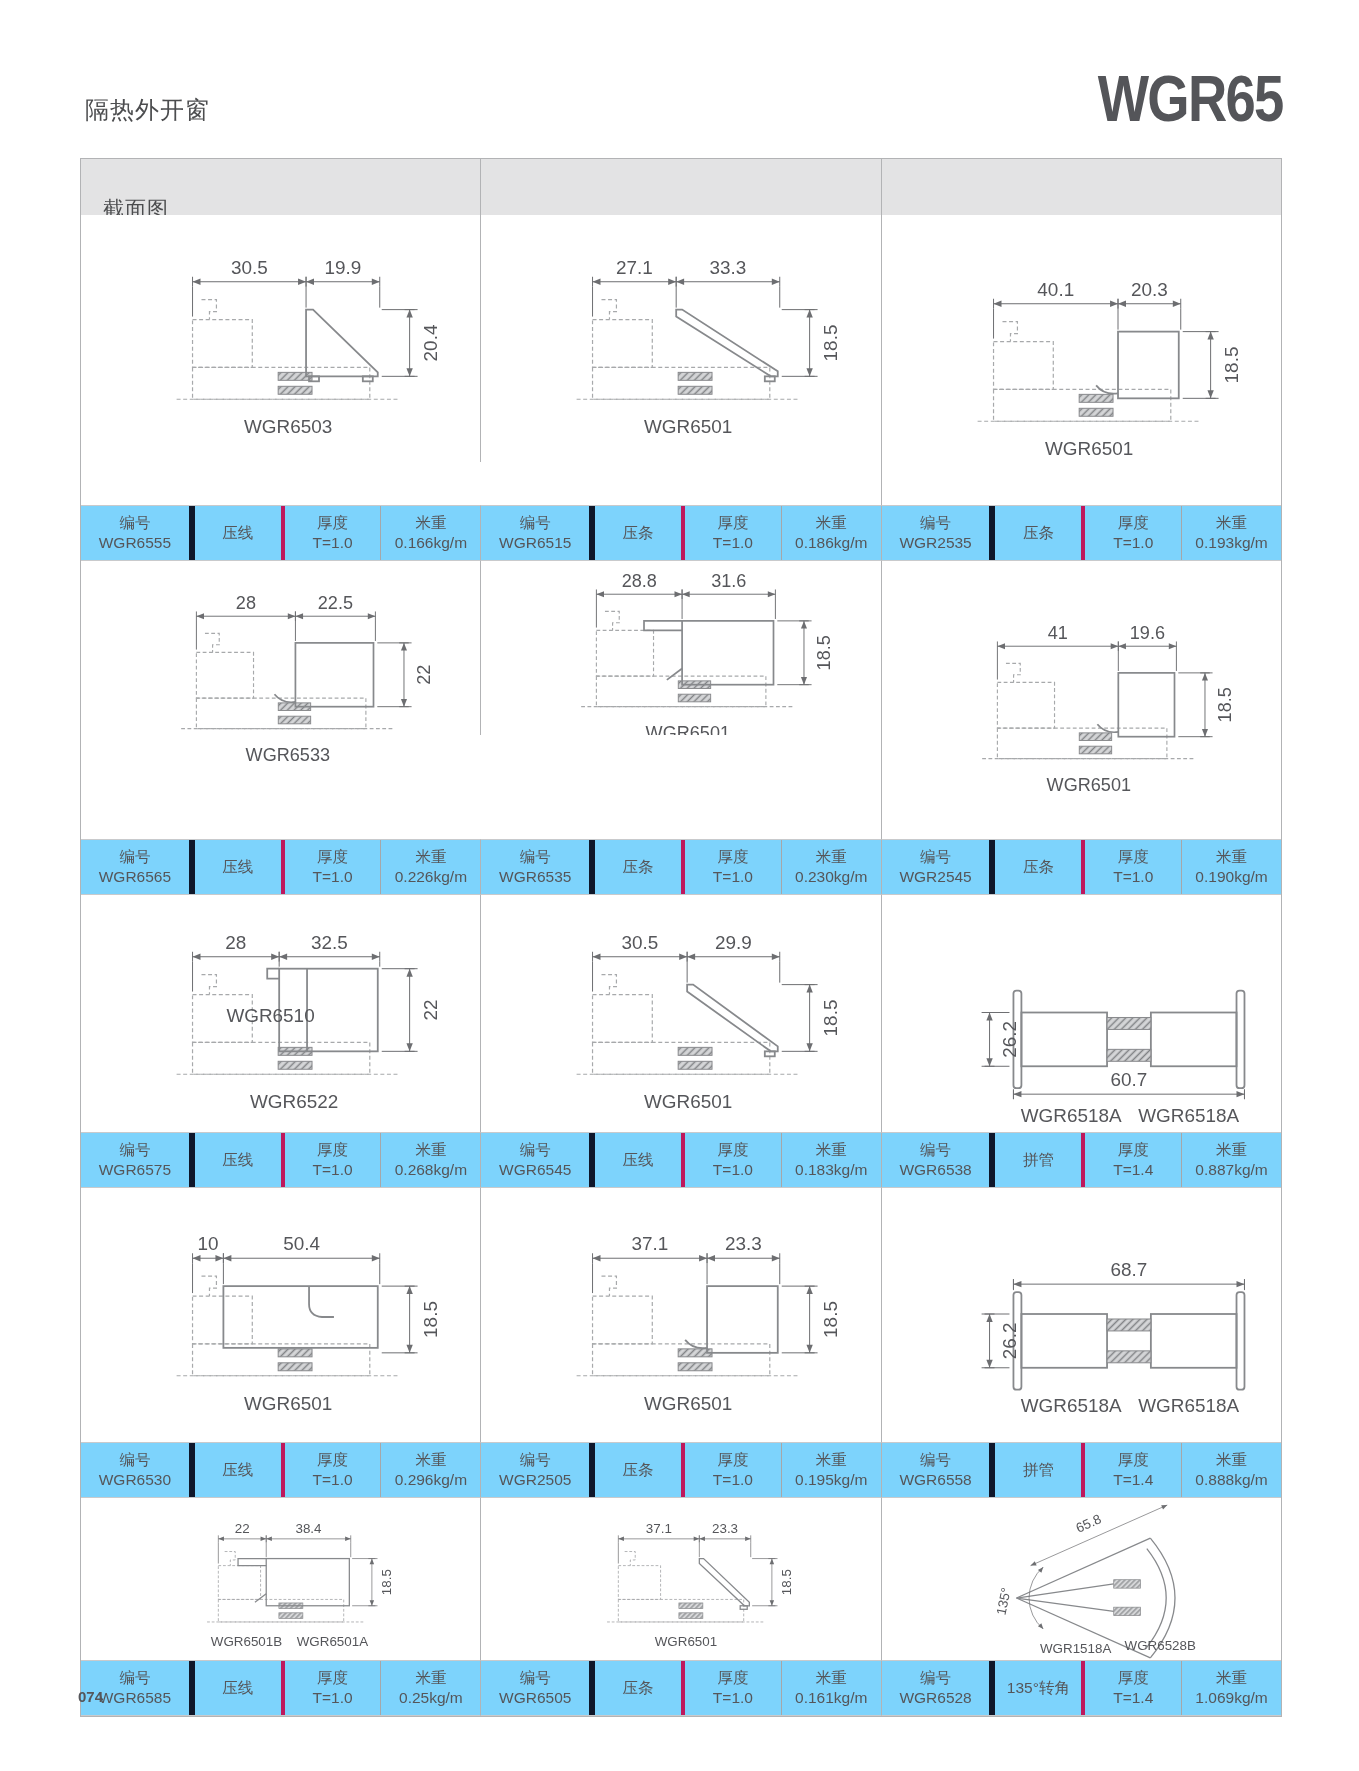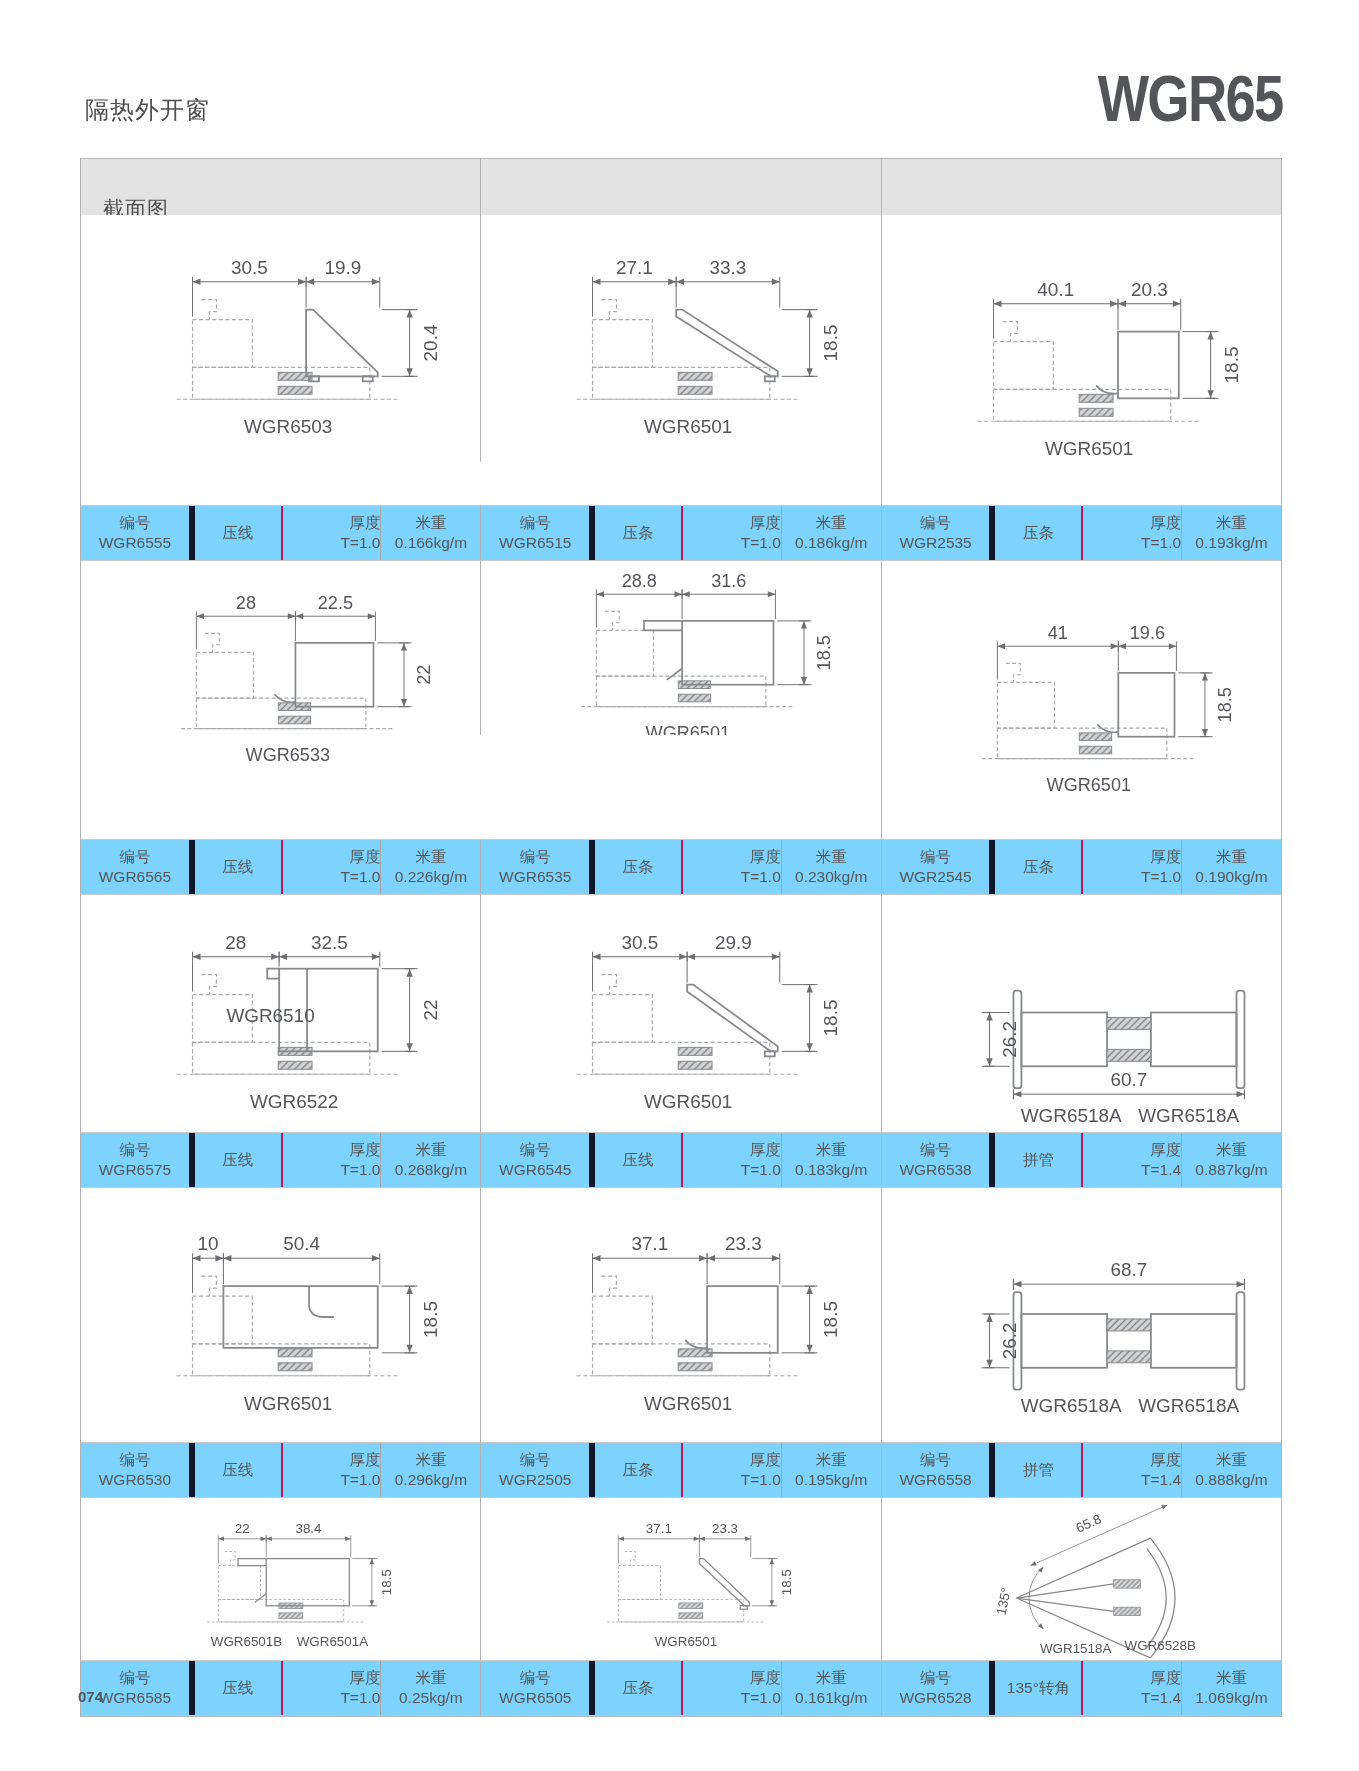--- a/index.html
+++ b/index.html
@@ -15,21 +15,21 @@
   .hcell{flex:1;height:56px;background:#e3e3e4;display:flex;align-items:center;box-sizing:border-box;}
   .hcell .txt{padding-left:22px;font-size:21px;color:#4b4c4e;letter-spacing:1px;margin-top:44px;}
   .dcell{flex:1;box-sizing:border-box;background:#fff;display:flex;align-items:center;justify-content:center;overflow:hidden;}
   .bl{border-left:1px solid #b2b3b5;}
   .strip{flex:1;display:flex;height:56px;background:#7dd3fc;box-sizing:border-box;
     border-top:1px solid #c9cacc;border-bottom:1px solid #c9cacc;}
   .sub{display:flex;flex-direction:column;justify-content:center;align-items:center;
     box-sizing:border-box;font-size:15.5px;line-height:1.32;color:#55565a;text-align:center;}
   .sub.s1{width:27%;}
   .sub.s2{width:23%;border-left:6px solid #0f172a;}
-  .sub.s3{width:25%;border-left:2px solid #be185d;align-items:flex-end;}
+  .sub.s3{width:25%;border-left:4px solid #be185d;}
   .sub.s4{width:25%;border-left:1px solid #a5a7a9;}
   .page-number{position:absolute;left:78px;top:1688px;font-size:15px;font-weight:bold;color:#55565a;}
   
   .dash{stroke:#a7a9ab;fill:none;stroke-width:1.2;stroke-dasharray:4 2.6;}
   .solid{stroke:#87898c;fill:none;stroke-width:1.8;}
   .dim{stroke:#6d6e71;fill:none;stroke-width:1;}
   .dimf{fill:#6d6e71;}
   .dimtxt{font-size:19px;fill:#55565a;}
   .lbl{font-size:19px;fill:#55565a;}
 </style>

